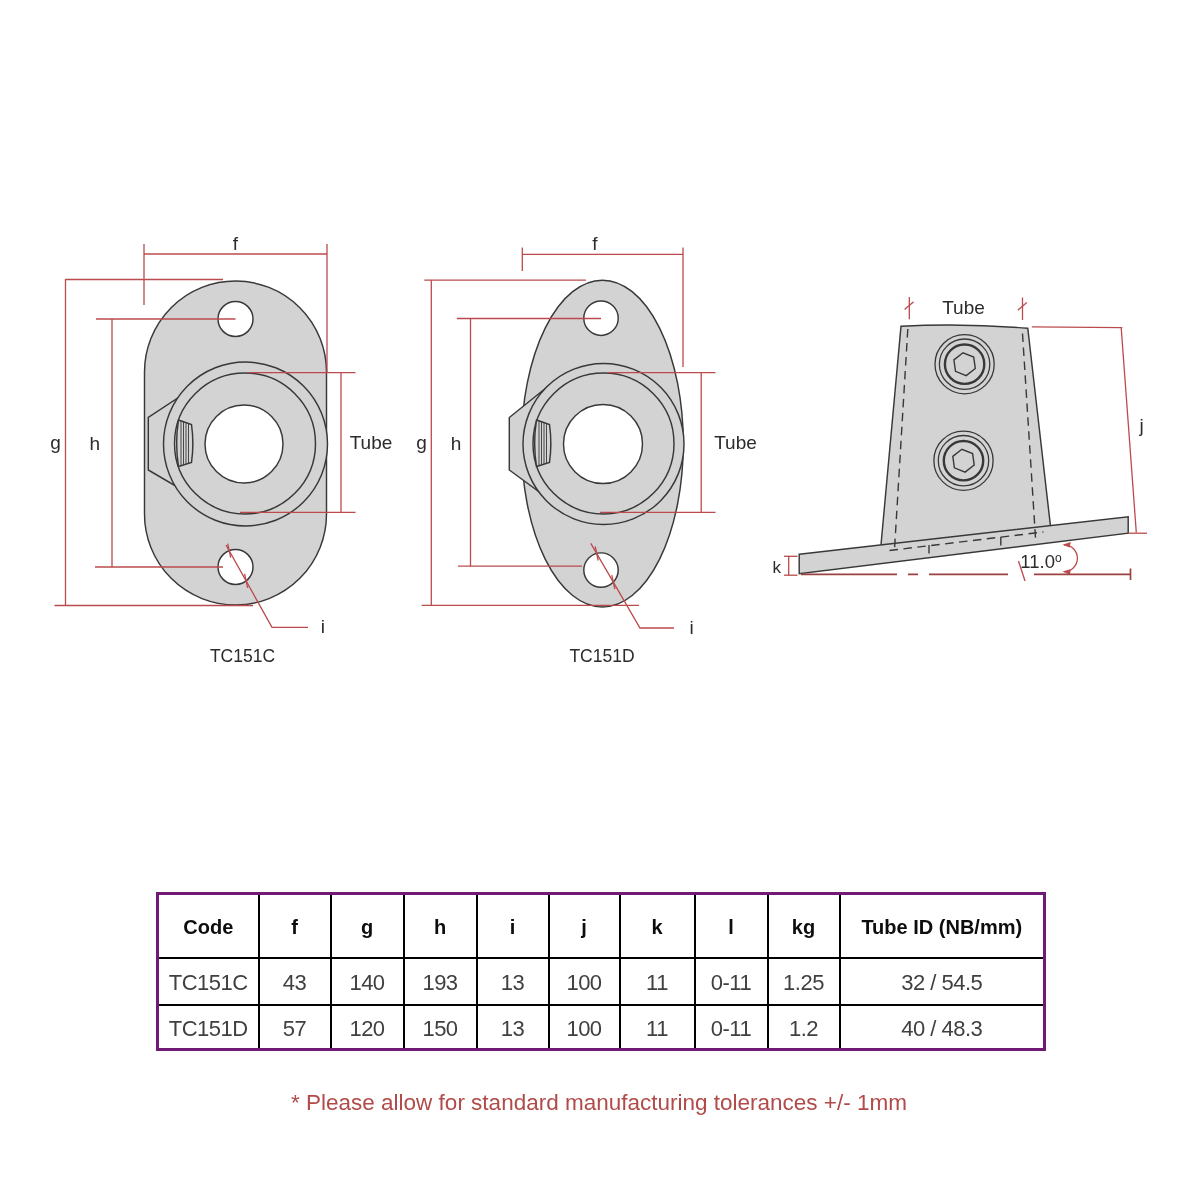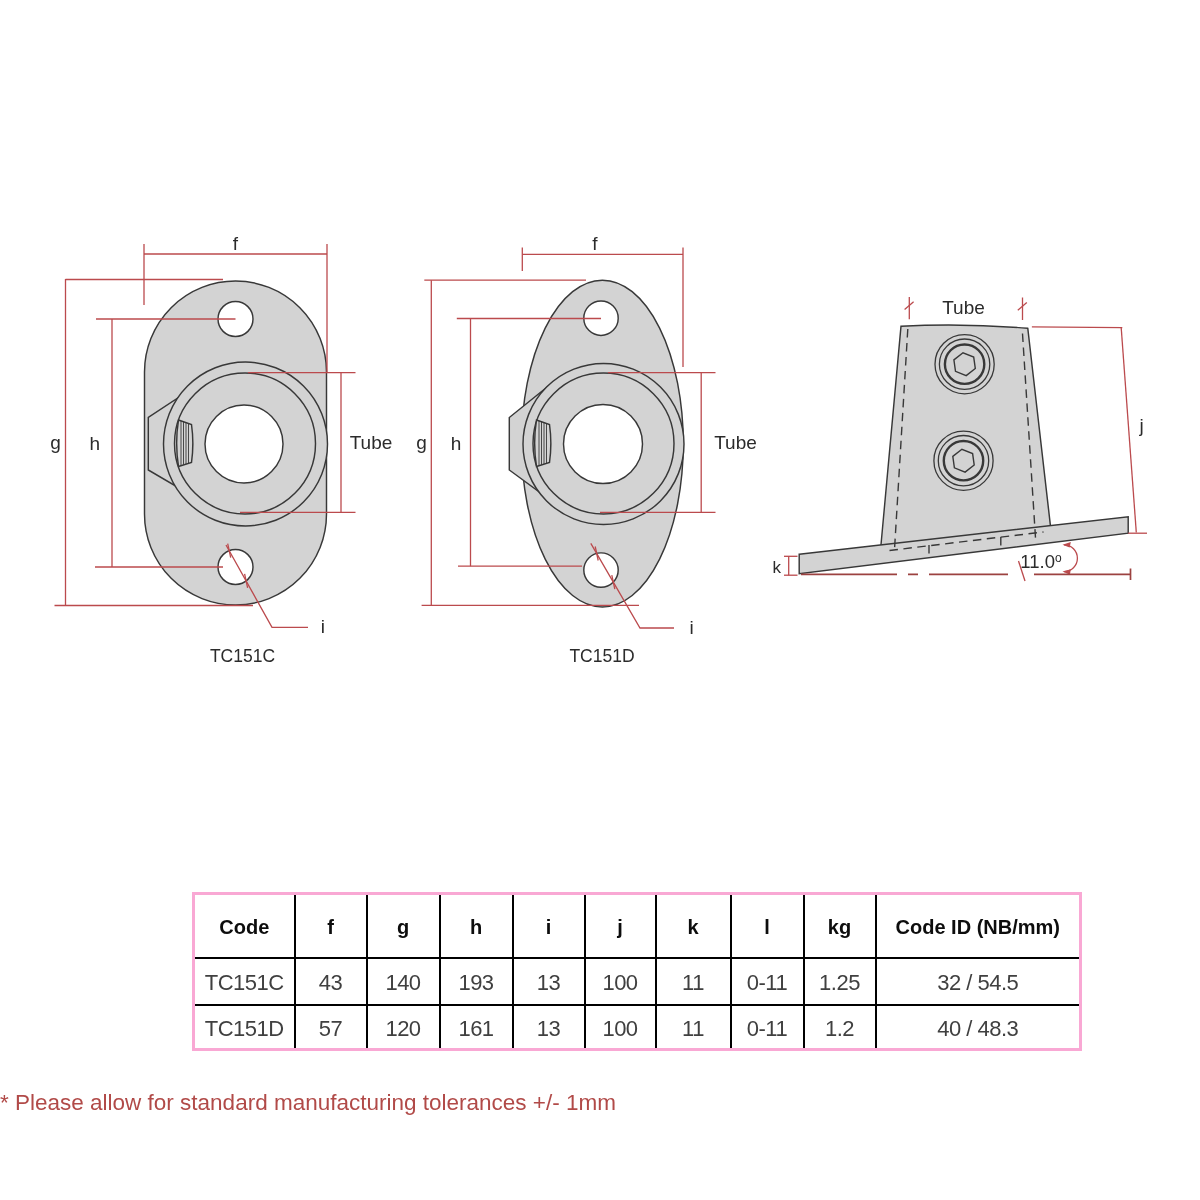--- a/index.html
+++ b/index.html
@@ -1,23 +1,23 @@
 <!DOCTYPE html>
 <html><head>
 <meta charset="utf-8">
 <style>
 html,body{margin:0;padding:0;background:#fff;}
 #page{position:relative;width:1200px;height:1200px;background:#fff;font-family:"Liberation Sans",sans-serif;overflow:hidden;}
 #page svg{position:absolute;left:0;top:0;}
 table.dim{border-collapse:collapse;position:absolute;left:156px;top:892px;table-layout:fixed;}
 table.dim td,table.dim th{border:2px solid #000;text-align:center;vertical-align:middle;padding:0;overflow:hidden;}
-table.dim{border:3px solid #f9a8d4;margin-left:36px;}
+table.dim{border:3px solid #701a75;}
 table.dim th{font-size:20px;font-weight:bold;color:#0d0d0d;padding-top:3px;}
 table.dim td{font-size:22px;color:#404040;letter-spacing:-0.5px;padding-top:4px;}
-.note{position:absolute;left:0;top:1090px;width:1198px;font-size:22.5px;color:#b14a48;}
+.note{position:absolute;left:0;top:1090px;width:1198px;text-align:center;font-size:22.5px;color:#b14a48;}
 </style>
 </head>
 <body>
 <div id="page">
 <svg width="1200" height="1200" viewBox="0 0 1200 1200">
 
 <g fill="#d3d3d3" stroke="#383838" stroke-width="1.45">
   <rect x="144.5" y="281" width="182" height="324" rx="91" ry="91"></rect>
   <path d="M196,386 L148.3,417.5 L148.3,470 L196,498 Z"></path>
   <circle cx="245.5" cy="444" r="82"></circle>
@@ -168,39 +168,39 @@
         <tr style="height:64px">
           <th>Code</th>
           <th>f</th>
           <th>g</th>
           <th>h</th>
           <th>i</th>
           <th>j</th>
           <th>k</th>
           <th>l</th>
           <th>kg</th>
-          <th>Code ID (NB/mm)</th>
+          <th>Tube ID (NB/mm)</th>
         </tr>
 <tr style="height:47px">
           <td>TC151C</td>
           <td>43</td>
           <td>140</td>
           <td>193</td>
           <td>13</td>
           <td>100</td>
           <td>11</td>
           <td>0-11</td>
           <td>1.25</td>
           <td>32 / 54.5</td>
         </tr>
 <tr style="height:45px">
           <td>TC151D</td>
           <td>57</td>
           <td>120</td>
-          <td>161</td>
+          <td>150</td>
           <td>13</td>
           <td>100</td>
           <td>11</td>
           <td>0-11</td>
           <td>1.2</td>
           <td>40 / 48.3</td>
         </tr>
 </tbody>
     </table>
 <div class="note">* Please allow for standard manufacturing tolerances +/- 1mm</div>

